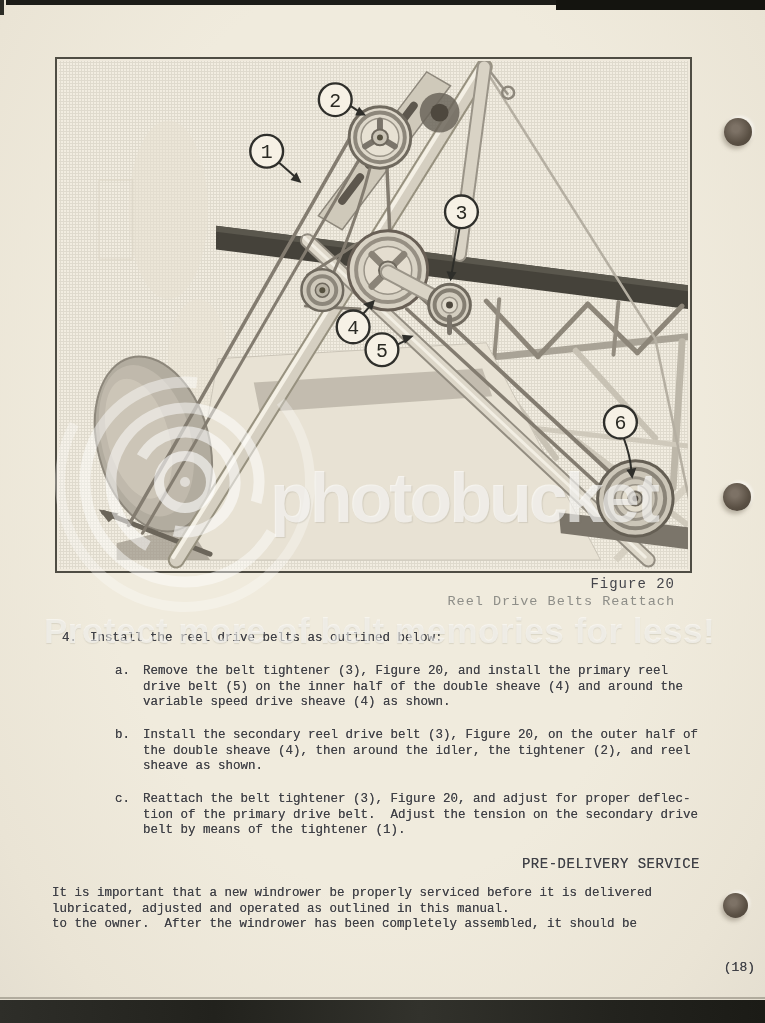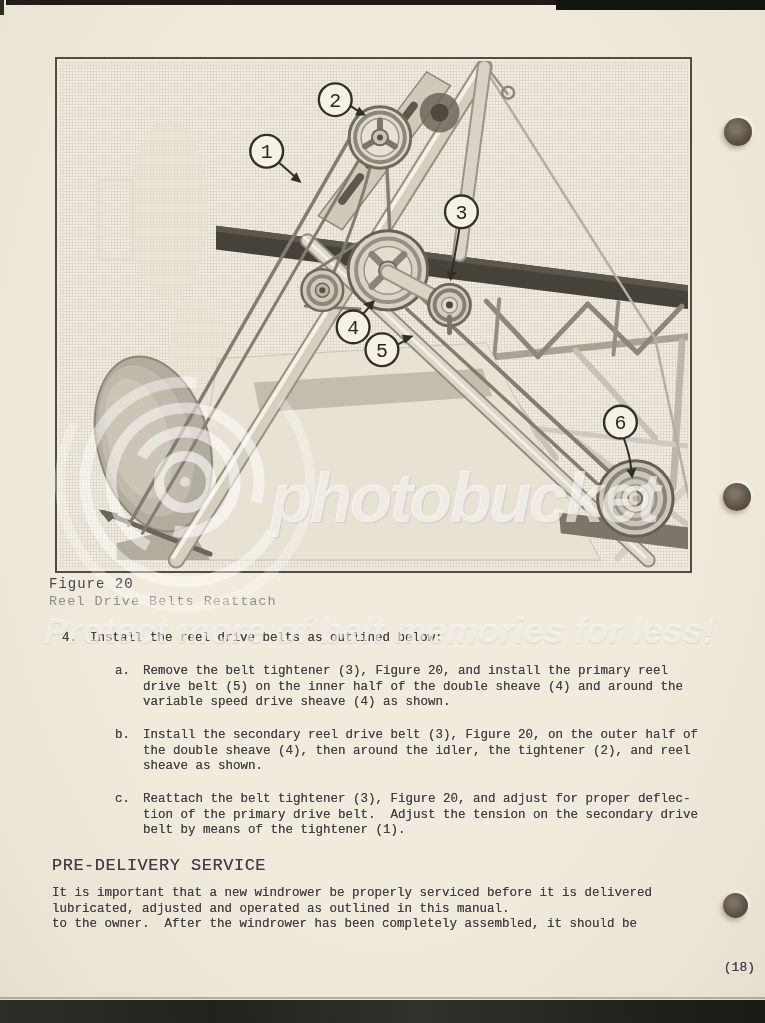--- a/index.html
+++ b/index.html
@@ -24,42 +24,42 @@
   .hole.h3{left:723px;top:893px;width:25px;height:25px;}
   
   .figure-box{position:absolute;left:55px;top:57px;width:633px;height:512px;
     border:2px solid #4f4d44;background:#efe9dc;}
   .photo{position:absolute;left:2px;top:2px;right:2px;bottom:2px;
     background-color:#f2ede1;
     background-image:radial-gradient(rgba(168,160,144,.25) 1px, transparent 1.4px);
     background-size:3px 3px;}
   .photo svg{position:absolute;left:0;top:0;width:100%;height:100%;}
   
-  .caption{position:absolute;left:49px;top:576px;width:637px;text-align:left;}
+  .caption{position:absolute;left:38px;top:576px;width:637px;text-align:right;}
   .caption .t1{font-size:14px;line-height:17px;color:#44454b;letter-spacing:1px;}
   .caption .t2{font-size:13.5px;line-height:17px;color:#8e8e88;letter-spacing:1px;}
   
   .doc{position:absolute;left:0;top:0;width:765px;height:1023px;color:#3f4046;}
   .tline{white-space:pre;font-size:12.5px;line-height:15.5px;
     text-shadow:0 0 .5px rgba(62,63,70,.75);}
   .item-row{position:absolute;left:62px;top:631px;display:flex;}
   .item-label{width:28px;}
   .sub{position:absolute;}
   .sub .lab{position:absolute;left:0;top:0;}
   .sub .lines{position:absolute;left:28px;top:0;}
   .sub.a{left:115px;top:664px;}
   .sub.b{left:115px;top:728px;}
   .sub.c{left:115px;top:792px;}
-  .svc-head{position:absolute;left:52px;top:856px;width:648px;text-align:left;
-    font-size:17px;letter-spacing:.5px;color:#3f4046;text-shadow:0 0 .5px rgba(62,63,70,.75);}
+  .svc-head{position:absolute;left:52px;top:856px;width:648px;text-align:right;
+    font-size:14px;letter-spacing:.5px;color:#3f4046;text-shadow:0 0 .5px rgba(62,63,70,.75);}
   .svc-body{position:absolute;left:52px;top:886px;}
   .page-num{position:absolute;left:0;top:960px;width:755px;text-align:right;
     font-size:13px;color:#3f4046;text-shadow:0 0 .5px rgba(62,63,70,.75);}
   
-  .wm-layer{position:absolute;left:0;top:0;width:764px;height:1023px;pointer-events:none;font-style:italic;}
+  .wm-layer{position:absolute;left:0;top:0;width:764px;height:1023px;pointer-events:none;}
   .wm-logo{position:absolute;left:35px;top:352px;width:320px;height:290px;overflow:visible;}
   .wm-brand{position:absolute;left:270px;top:458px;
     font-family:"Liberation Sans","DejaVu Sans",sans-serif;font-weight:bold;
     font-size:70px;letter-spacing:-3px;color:rgba(255,255,255,.62);
     text-shadow:1px 1px 1px rgba(120,115,100,.18);}
   .wm-banner{position:absolute;left:44px;top:611px;width:721px;
     font-family:"Liberation Sans","DejaVu Sans",sans-serif;font-weight:bold;
     font-size:35px;letter-spacing:.5px;color:rgba(255,255,255,.55);
     text-shadow:0 1px 1px rgba(140,135,120,.22);white-space:nowrap;}
 </style>

